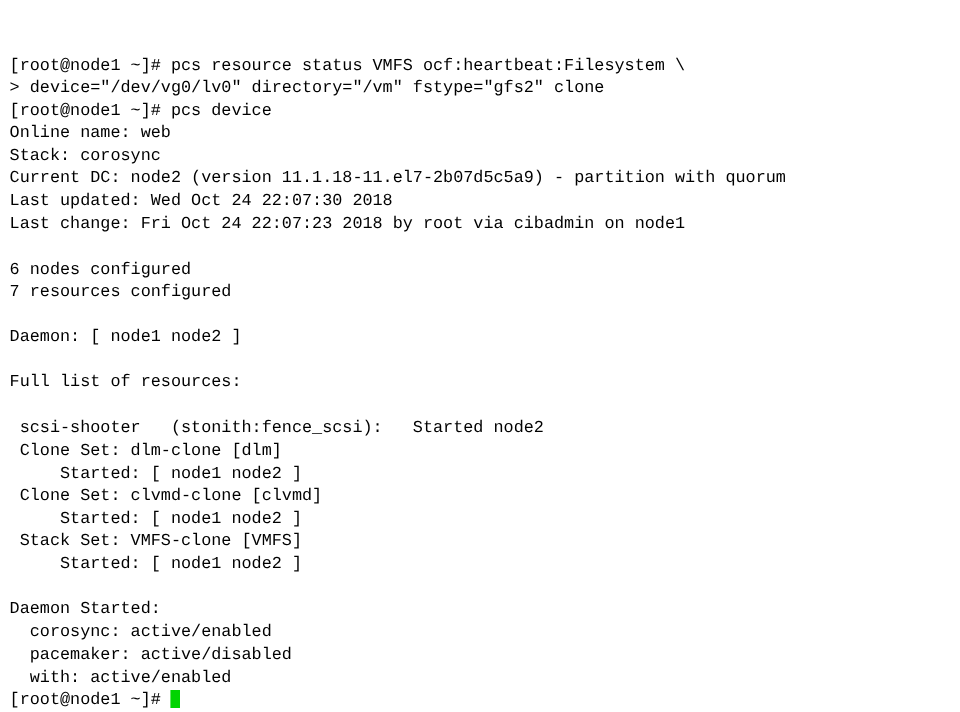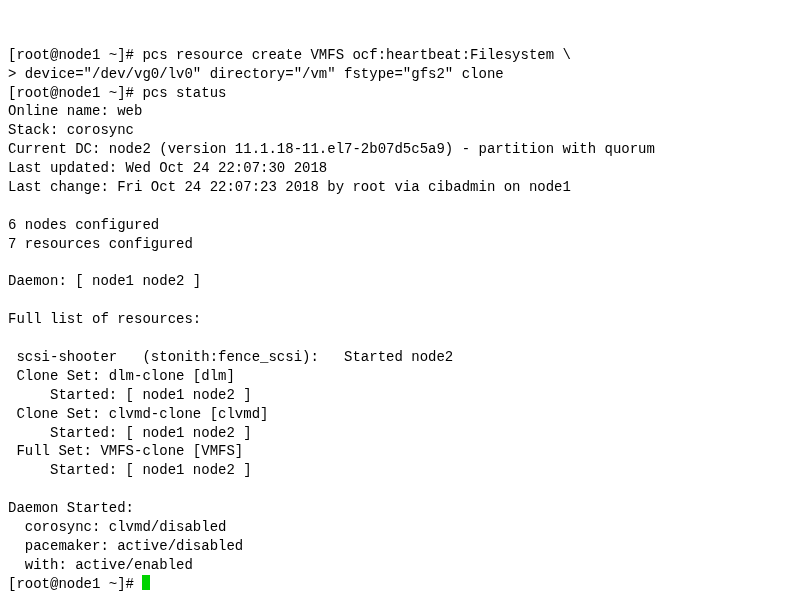--- a/index.html
+++ b/index.html
@@ -19,42 +19,42 @@
       width: 8px;
       height: 15px;
       background: #00d400;
       vertical-align: text-bottom;
       margin-bottom: 2px;
     }
   </style>
 </head>
 <body>
 
-<div><span>[root@node1 ~]# pcs resource create VMFS ocf:heartbeat:Filesystem \</span>
+<div><span>[root@node1 ~]# pcs resource status VMFS ocf:heartbeat:Filesystem \</span>
 <span>&gt; device="/dev/vg0/lv0" directory="/vm" fstype="gfs2" clone</span>
-<span>[root@node1 ~]# pcs status</span>
+<span>[root@node1 ~]# pcs device</span>
 <span>Online name: web</span>
 <span>Stack: corosync</span>
 <span>Current DC: node2 (version 11.1.18-11.el7-2b07d5c5a9) - partition with quorum</span>
 <span>Last updated: Wed Oct 24 22:07:30 2018</span>
 <span>Last change: Fri Oct 24 22:07:23 2018 by root via cibadmin on node1</span>
 <span></span>
 <span>6 nodes configured</span>
 <span>7 resources configured</span>
 <span></span>
 <span>Daemon: [ node1 node2 ]</span>
 <span></span>
 <span>Full list of resources:</span>
 <span></span>
 <span> scsi-shooter   (stonith:fence_scsi):   Started node2</span>
 <span> Clone Set: dlm-clone [dlm]</span>
 <span>     Started: [ node1 node2 ]</span>
 <span> Clone Set: clvmd-clone [clvmd]</span>
 <span>     Started: [ node1 node2 ]</span>
-<span> Full Set: VMFS-clone [VMFS]</span>
+<span> Stack Set: VMFS-clone [VMFS]</span>
 <span>     Started: [ node1 node2 ]</span>
 <span></span>
 <span>Daemon Started:</span>
-<span>  corosync: clvmd/disabled</span>
+<span>  corosync: active/enabled</span>
 <span>  pacemaker: active/disabled</span>
 <span>  with: active/enabled</span>
 <span><span>[root@node1 ~]# </span><span class="cursor"></span></span></div>
 
 
 </body></html>

